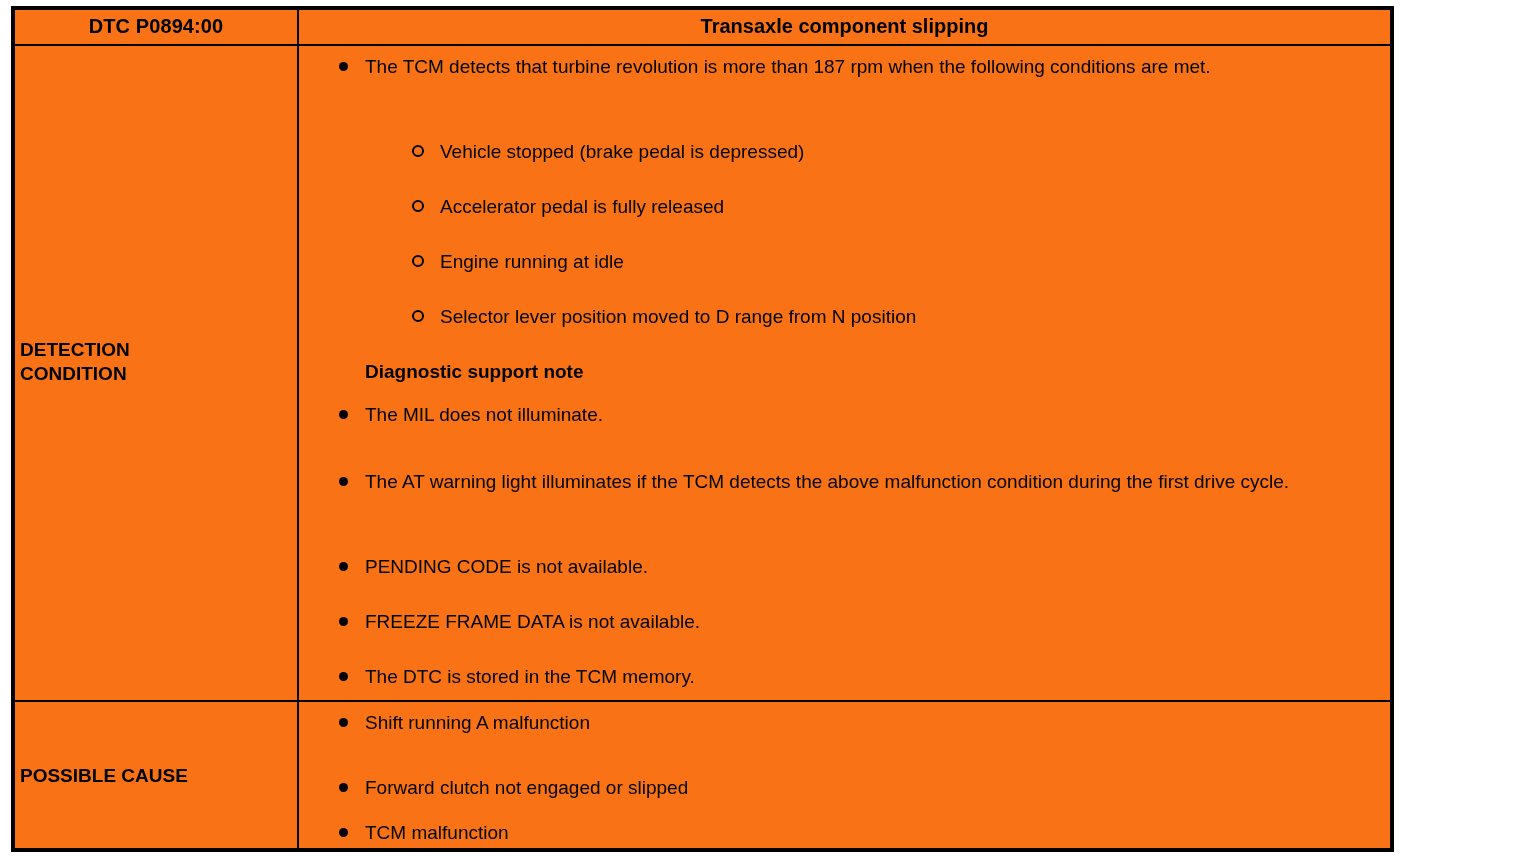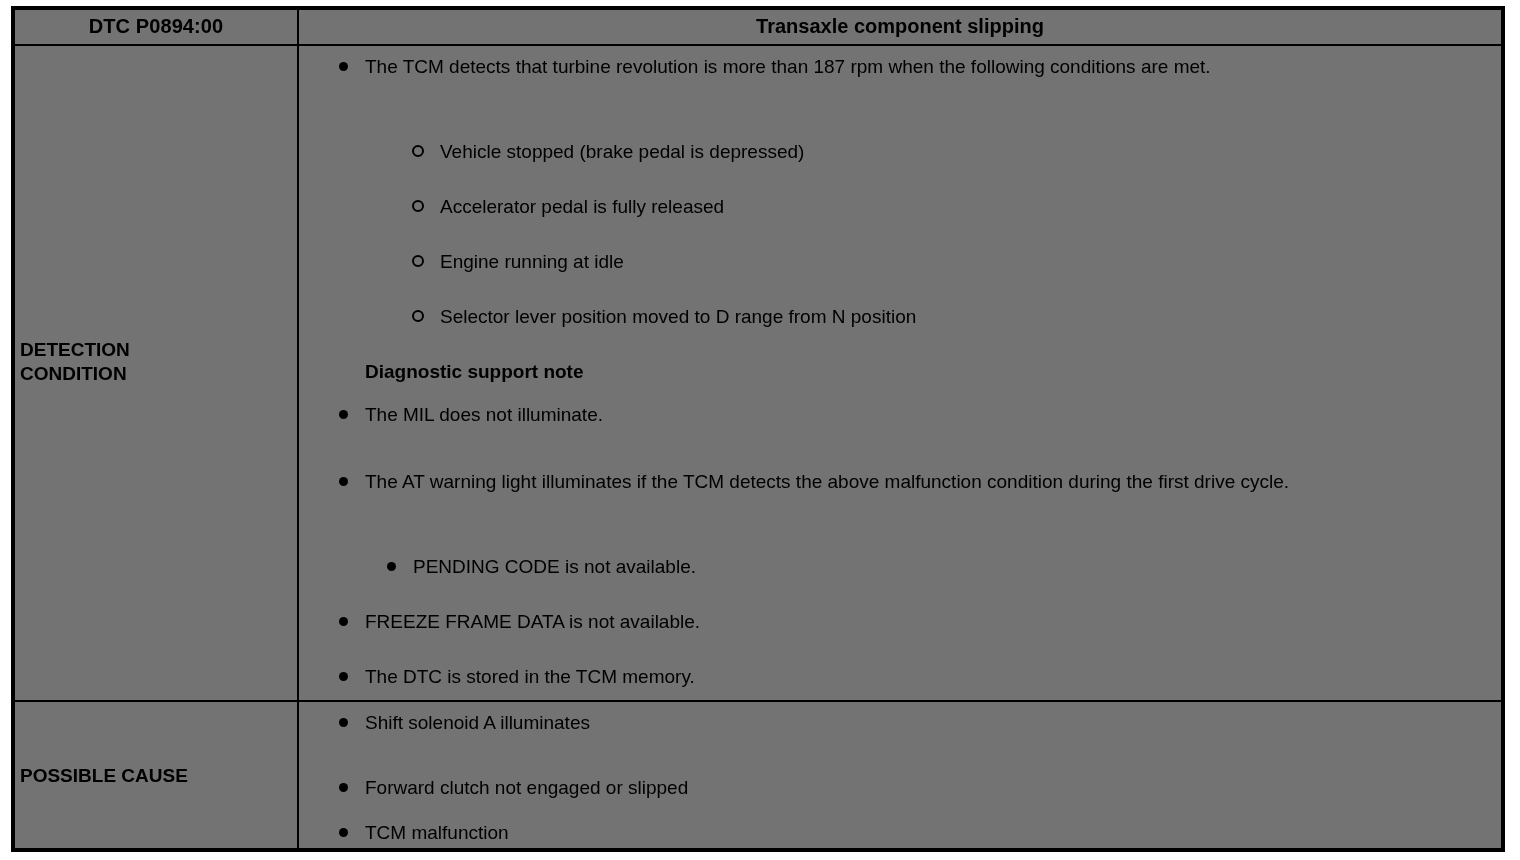--- a/index.html
+++ b/index.html
@@ -20,26 +20,26 @@
     width: 1520px;
     height: 860px;
     box-sizing: border-box;
   }
 
   
   .dtc-table {
     position: absolute;
     left: 11px;
     top: 6px;
-    width: 1494px;
+    width: 1383px;
     height: 846px;
     box-sizing: border-box;
     border: 4px solid #000000;
     border-collapse: collapse;
-    background: #737373;
+    background: #f97316;
   }
 
   .row {
     display: flex;
     box-sizing: border-box;
     width: 100%;
   }
 
   .row-header {
     height: 36px;
@@ -214,21 +214,21 @@
         <div class="bitem lvl1 p-abs" style="top:356px;">
           <span class="marker"></span>
           <span class="btext">The MIL does not illuminate.</span>
         </div>
 
         <div class="bitem lvl1 p-abs" style="top:423px;">
           <span class="marker"></span>
           <span class="btext">The AT warning light illuminates if the TCM detects the above malfunction condition during the first drive cycle.</span>
         </div>
 
-        <div class="bitem lvl1 p-abs" style="top:508px;margin-left:48px;">
+        <div class="bitem lvl1 p-abs" style="top:508px;">
           <span class="marker"></span>
           <span class="btext">PENDING CODE is not available.</span>
         </div>
 
         <div class="bitem lvl1 p-abs" style="top:563px;">
           <span class="marker"></span>
           <span class="btext">FREEZE FRAME DATA is not available.</span>
         </div>
 
         <div class="bitem lvl1 p-abs" style="top:618px;">
@@ -240,21 +240,21 @@
     </div>
 
     <div class="row row-cause">
       <div class="cell-label">
         <div class="label-text label-cause">POSSIBLE CAUSE</div>
       </div>
       <div class="cell-content">
 
         <div class="bitem lvl1 p-abs" style="top:8px;">
           <span class="marker"></span>
-          <span class="btext">Shift solenoid A illuminates</span>
+          <span class="btext">Shift running A malfunction</span>
         </div>
 
         <div class="bitem lvl1 p-abs" style="top:63px;margin-top:10px;">
           <span class="marker"></span>
           <span class="btext">Forward clutch not engaged or slipped</span>
         </div>
 
         <div class="bitem lvl1 p-abs" style="top:118px;">
           <span class="marker"></span>
           <span class="btext">TCM malfunction</span>

